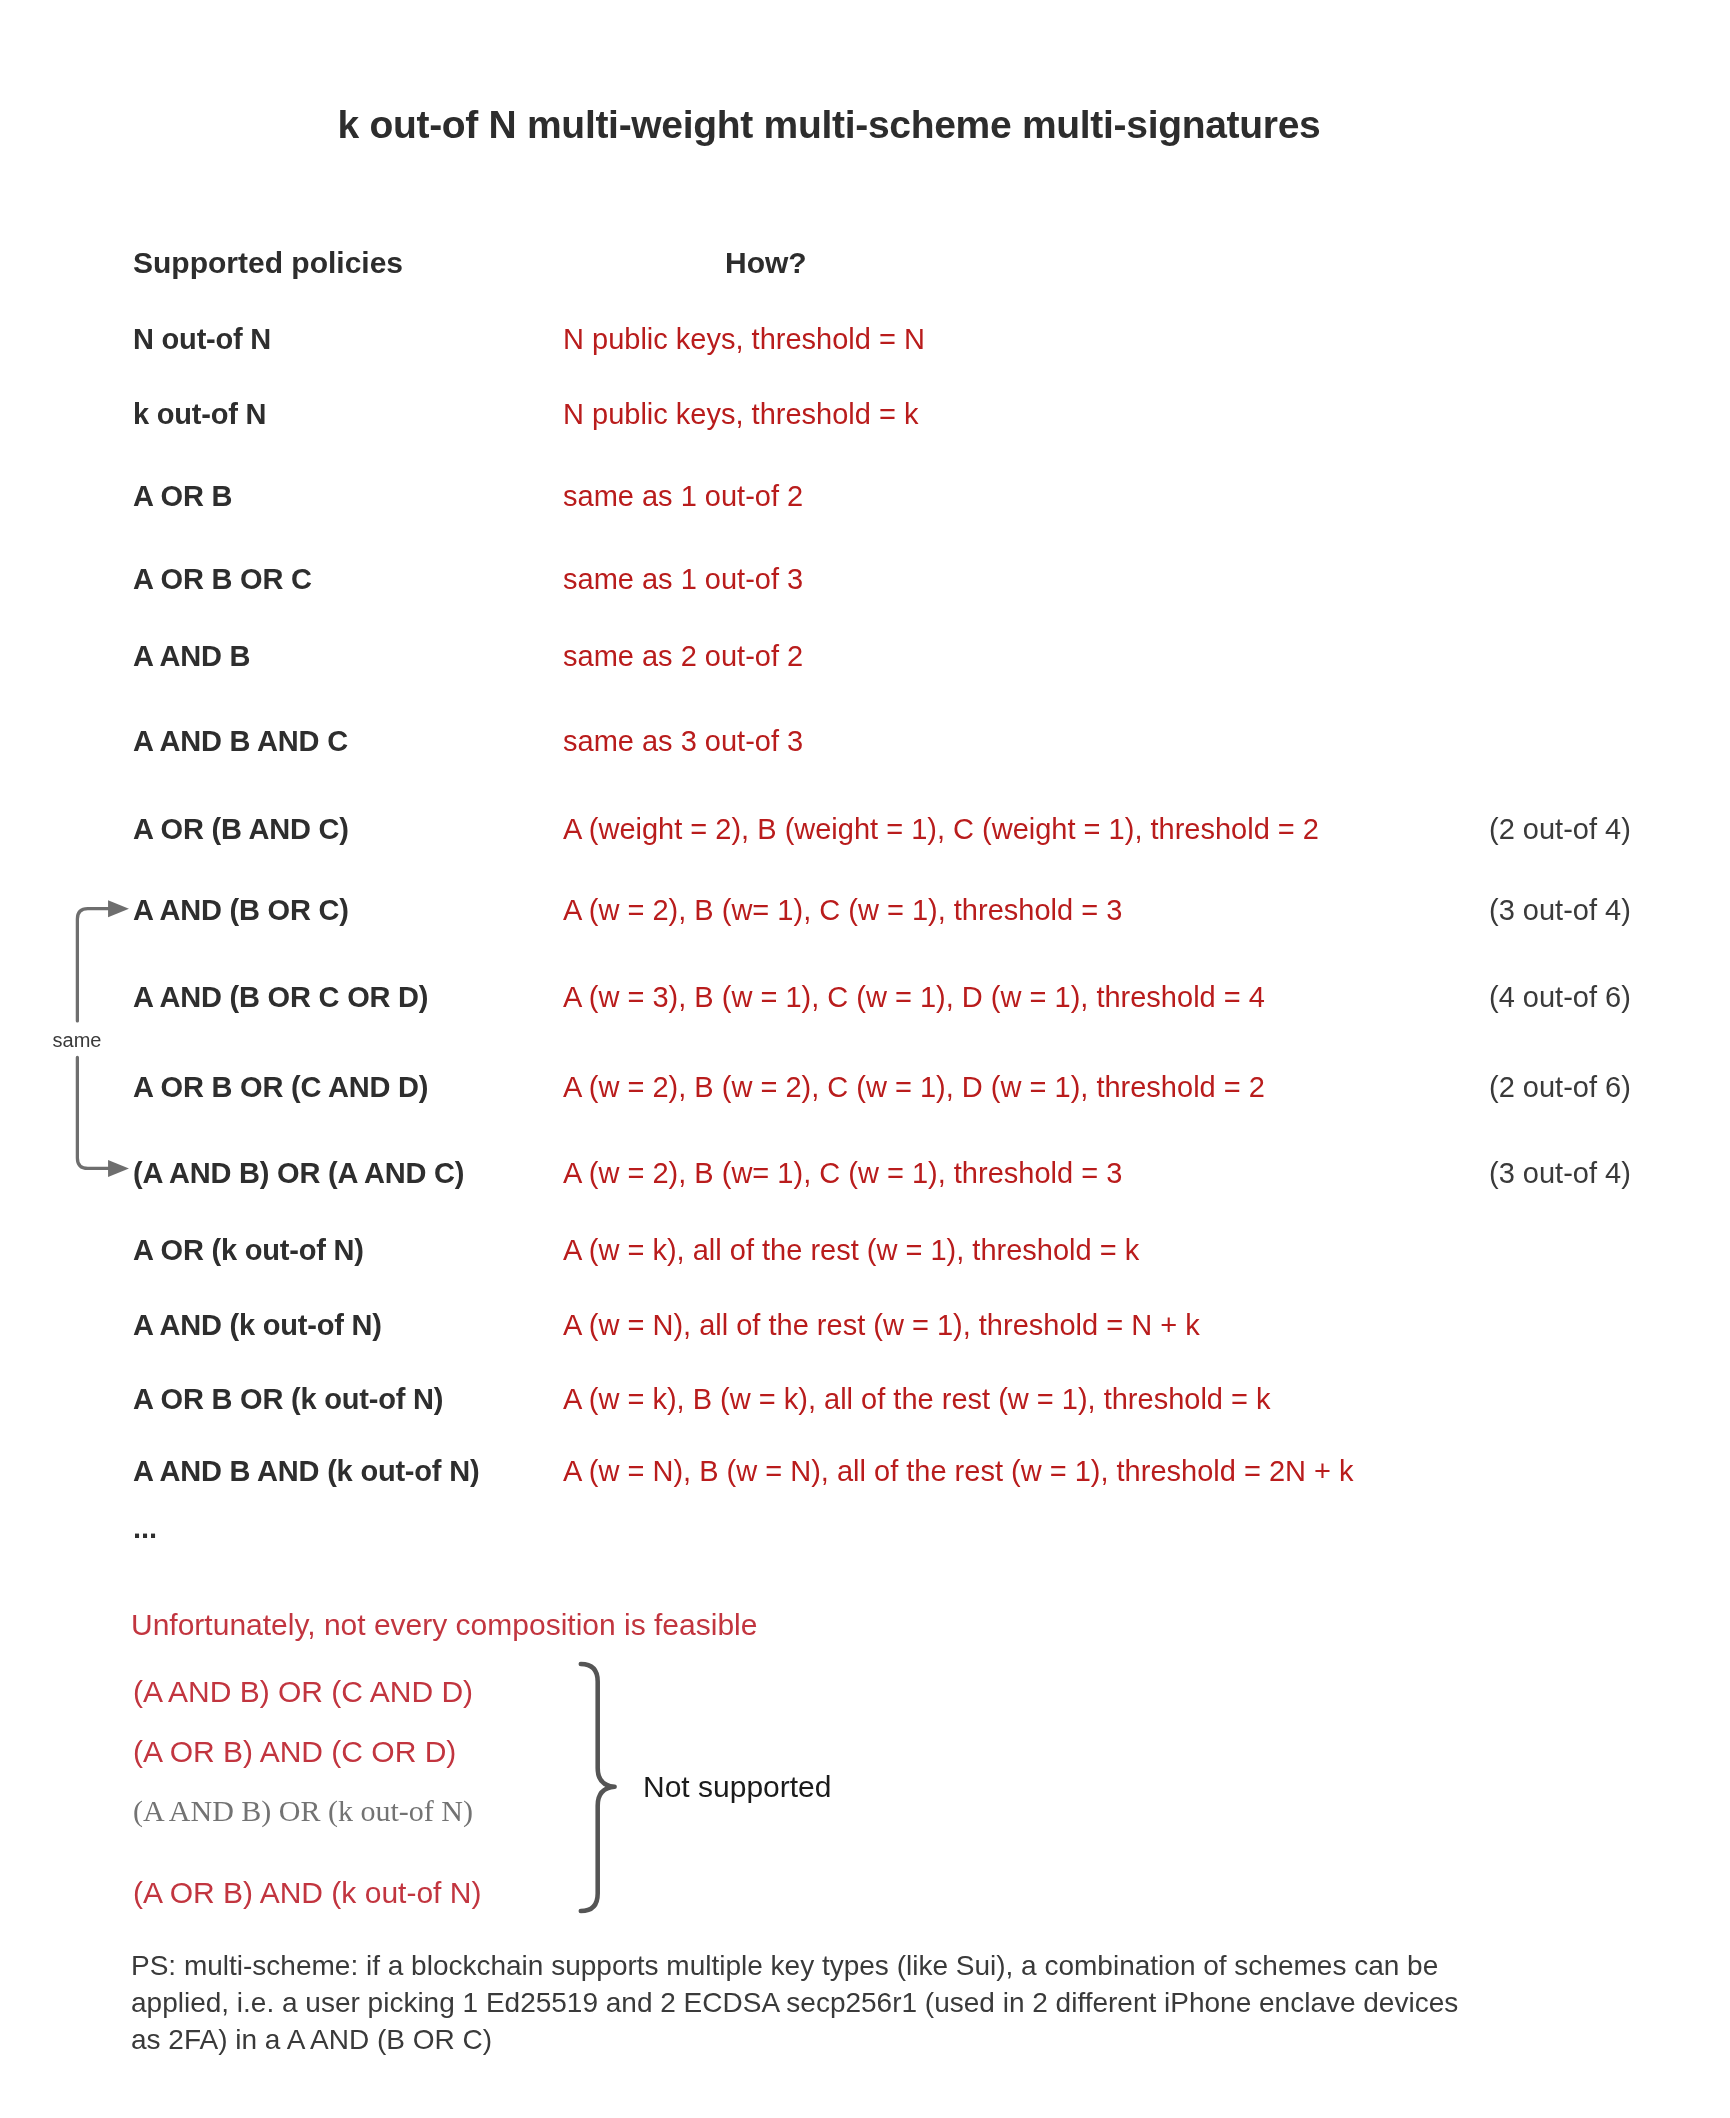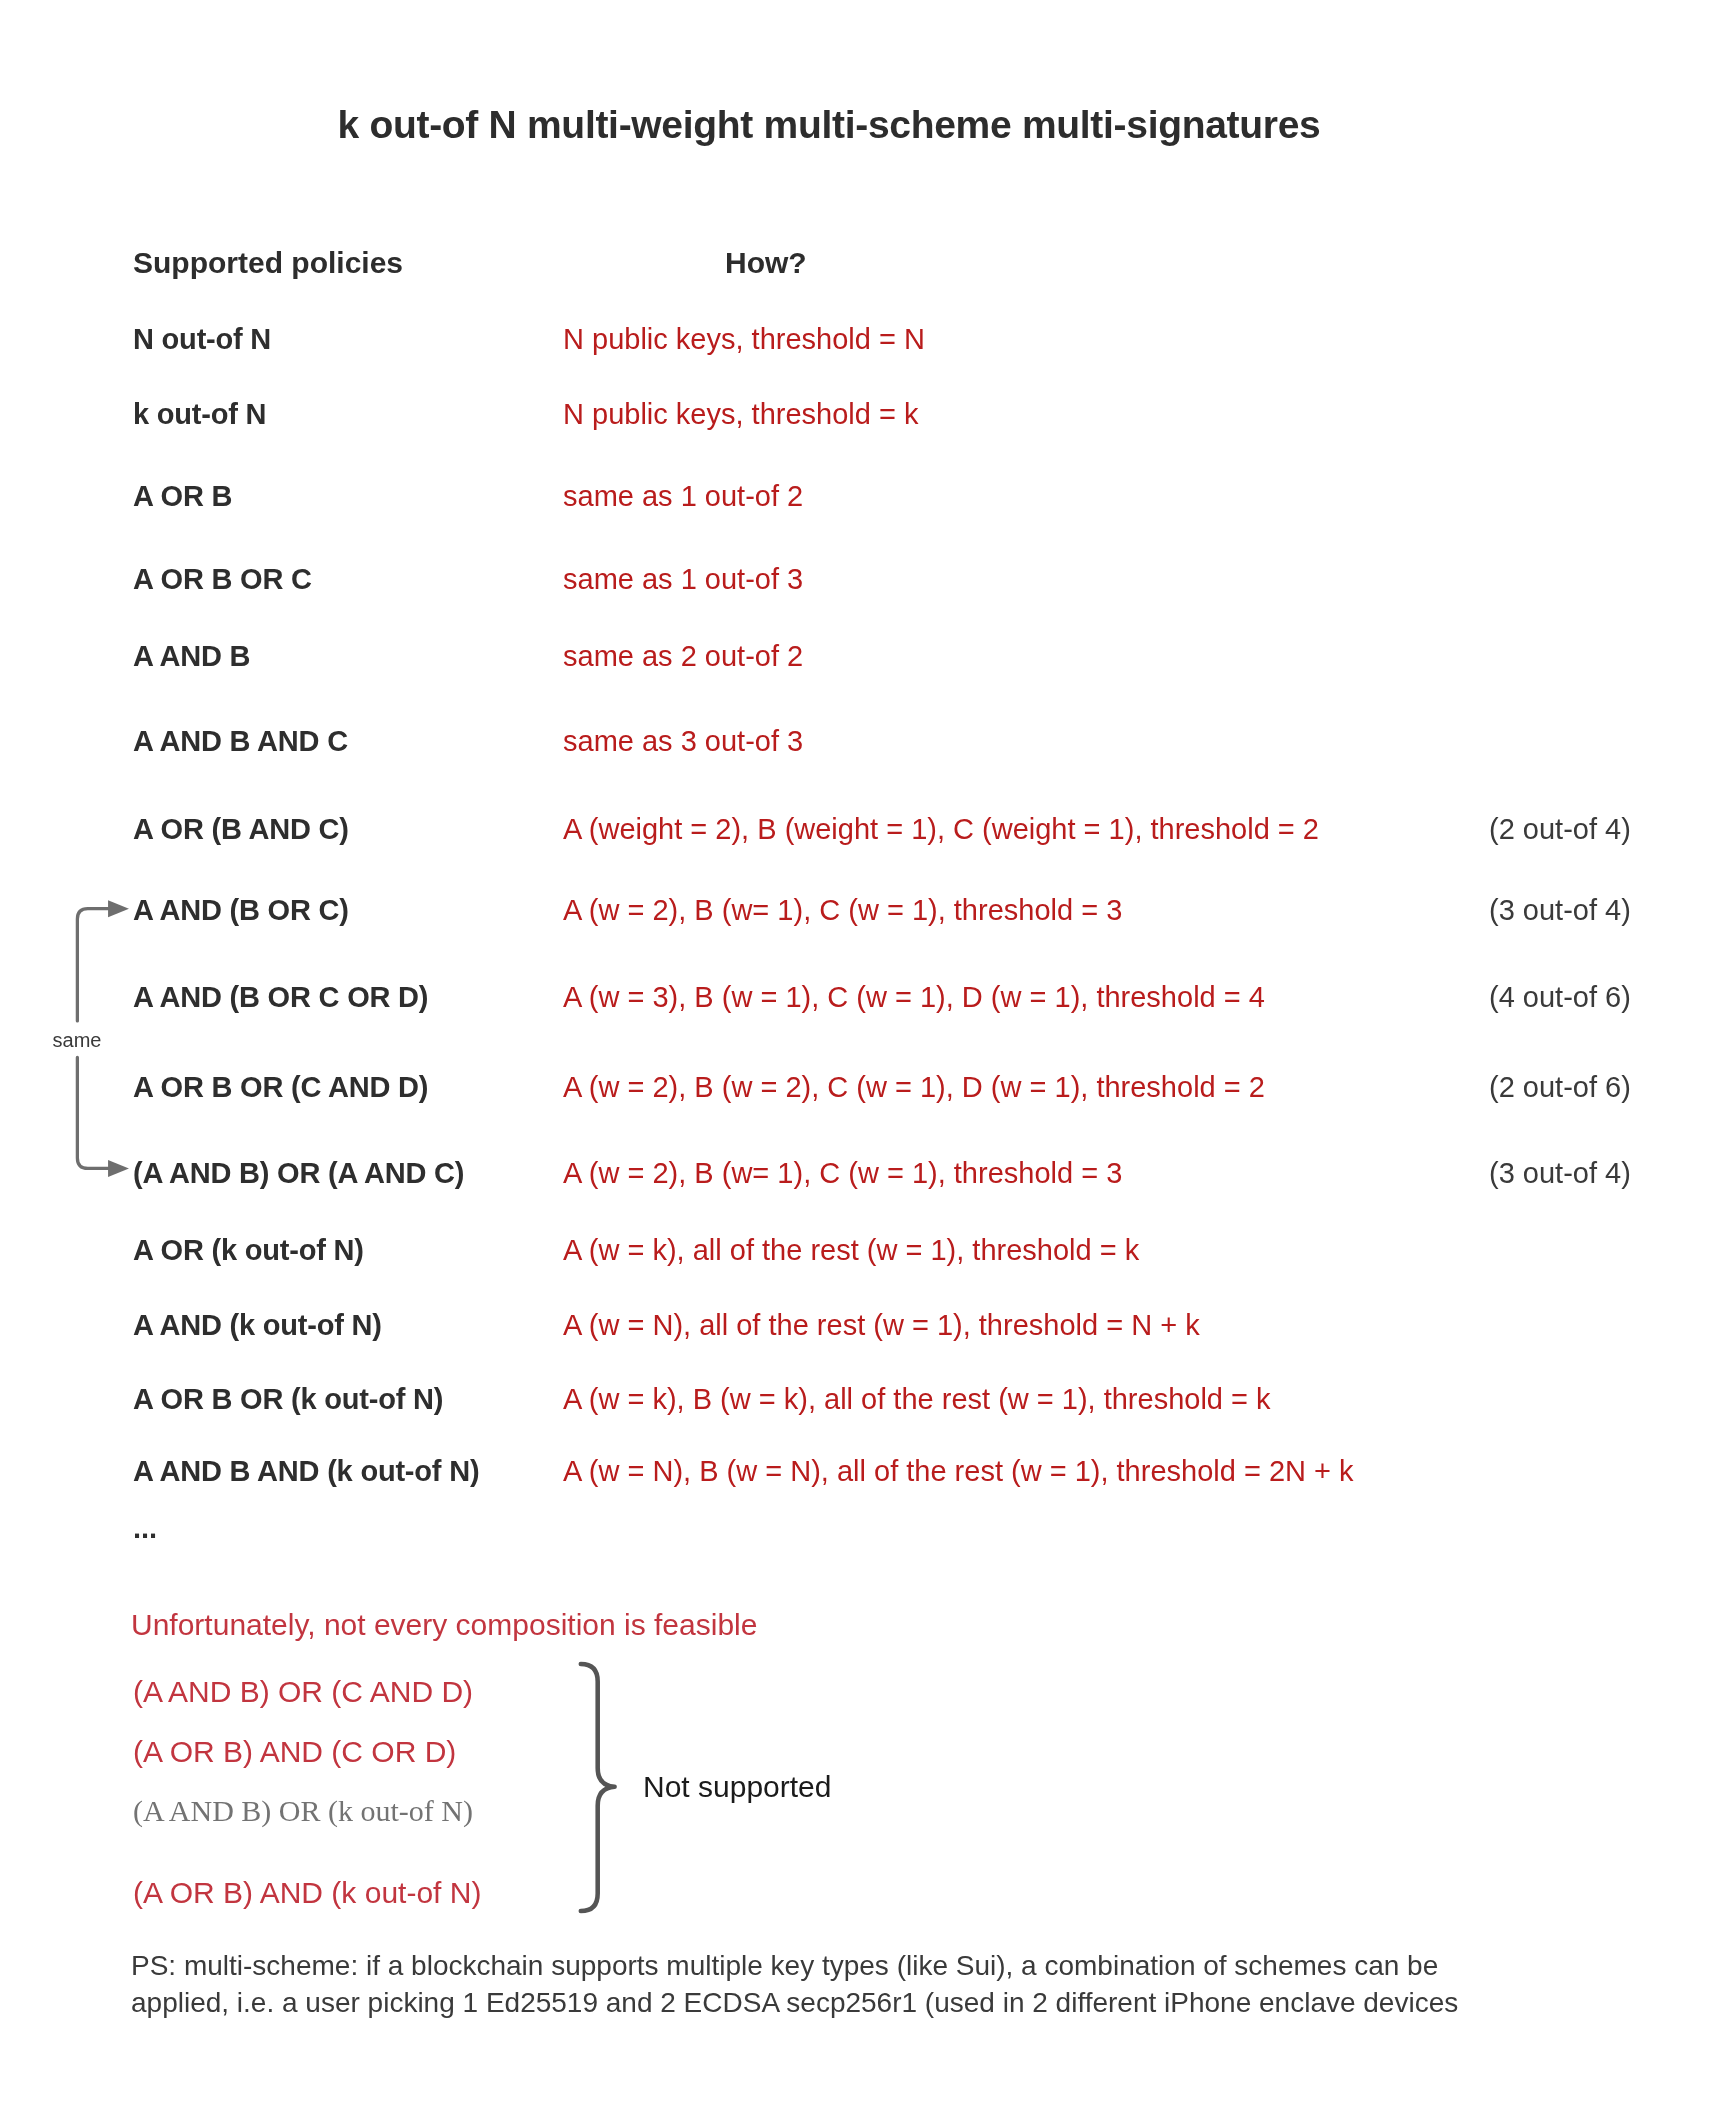--- a/index.html
+++ b/index.html
@@ -213,16 +213,17 @@
     </div>
 
   <svg class="abs" style="left:573px; top:1660px;" width="52" height="255" viewBox="0 0 80 390">
     <path d="M 12 5 Q 38 5 38 32 L 38 165 Q 38 192 64 194 Q 38 196 38 223 L 38 358 Q 38 385 12 385" fill="none" stroke="#555555" stroke-width="7" stroke-linecap="round" stroke-linejoin="round"></path>
   </svg>
   <div id="not-supported" class="abs">Not supported</div>
 
   <div id="ps-note" class="abs">
     <div class="ps-line">PS: multi-scheme: if a blockchain supports multiple key types (like Sui), a combination of schemes can be</div>
     <div class="ps-line">applied, i.e. a user picking 1 Ed25519 and 2 ECDSA secp256r1 (used in 2 different iPhone enclave devices</div>
+    <div class="ps-line">as 2FA) in a A AND (B OR C)</div>
   </div>
 
 </div>
 
 
 </body></html>

